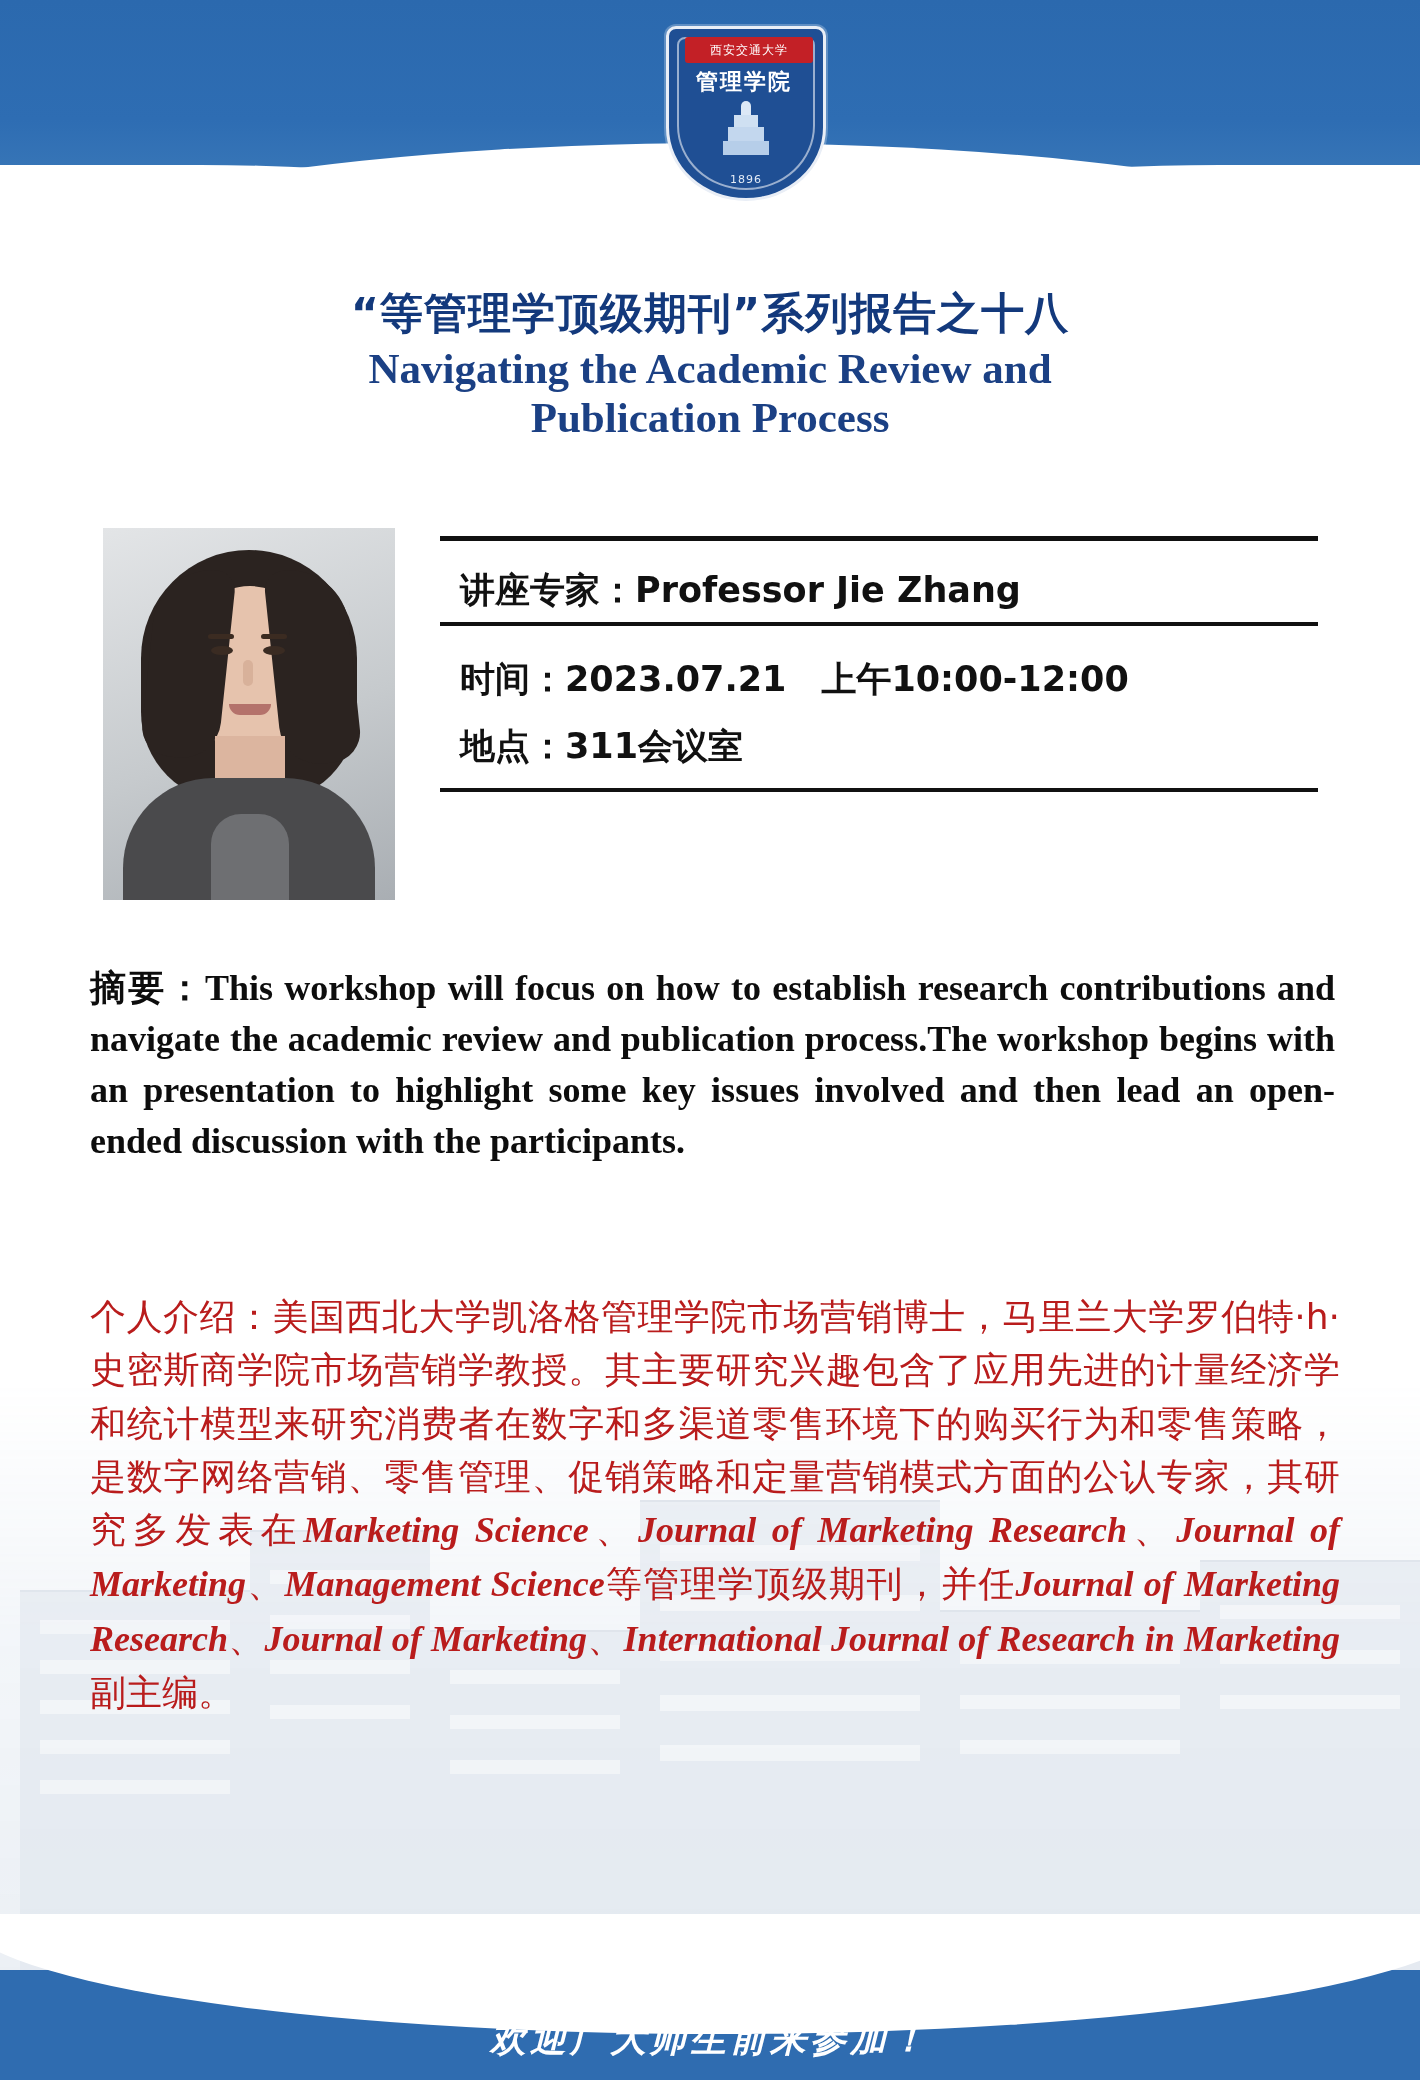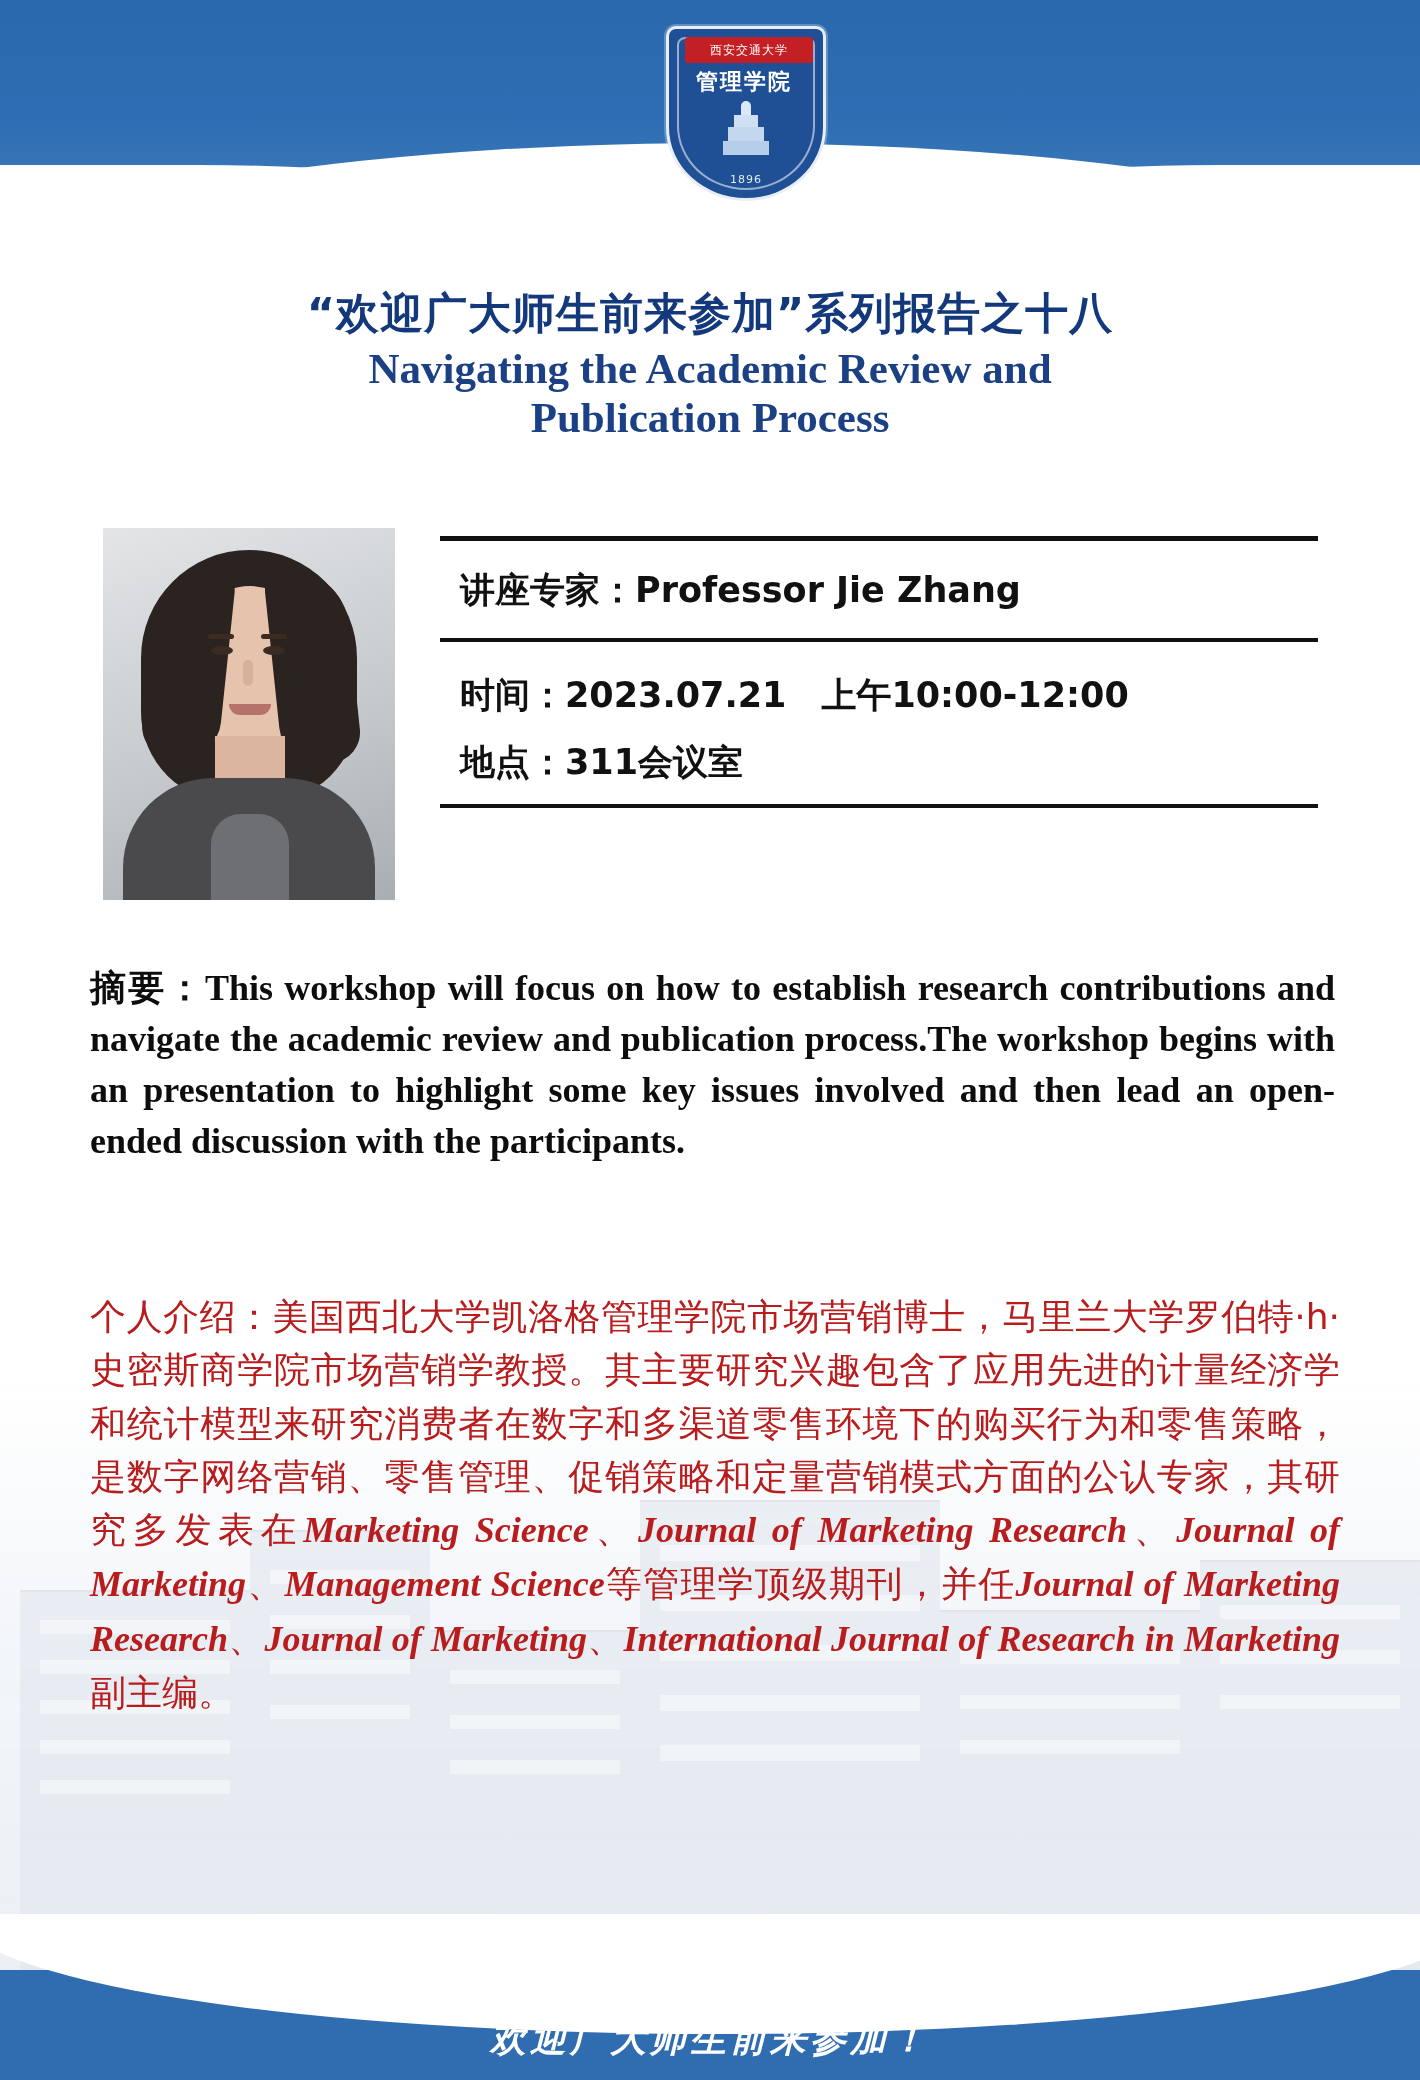--- a/index.html
+++ b/index.html
@@ -242,21 +242,21 @@
     height: 5px;
     background: #111111;
     width: 100%;
   }
   .rule.thin { height: 4px; }
   .info-line {
     font-family: "DejaVu Sans", sans-serif;
     font-weight: bold;
     font-size: 35px;
     color: #111111;
-    padding: 26px 0 24px 20px;
+    padding: 26px 0 8px 20px;
     white-space: nowrap;
   }
   .info-stack {
     padding: 30px 0 18px 20px;
   }
   .info-stack .l {
     font-family: "DejaVu Sans", sans-serif;
     font-weight: bold;
     font-size: 35px;
     color: #111111;
@@ -391,21 +391,21 @@
         <div class="t1"></div>
           <div class="t2"></div>
           <div class="t3"></div>
           <div class="t4"></div>
       </div>
       <div class="crest-year">1896</div>
     </div>
   </div>
 
   <div class="title-block">
-    <div class="title-cn">“欢迎广大师生前来参加”系列报告之十八</div>
+    <div class="title-cn">“等管理学顶级期刊”系列报告之十八</div>
     <div class="title-en">
       <div>Navigating the Academic Review and</div>
       <div>Publication Process</div>
     </div>
   </div>
 
   <div class="info-row">
     <div class="portrait">
       <div class="p-bg"></div>
       <div class="p-hair"></div>

